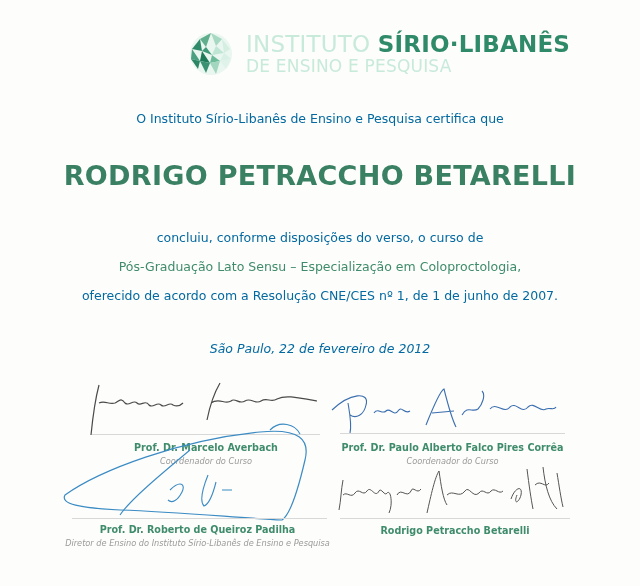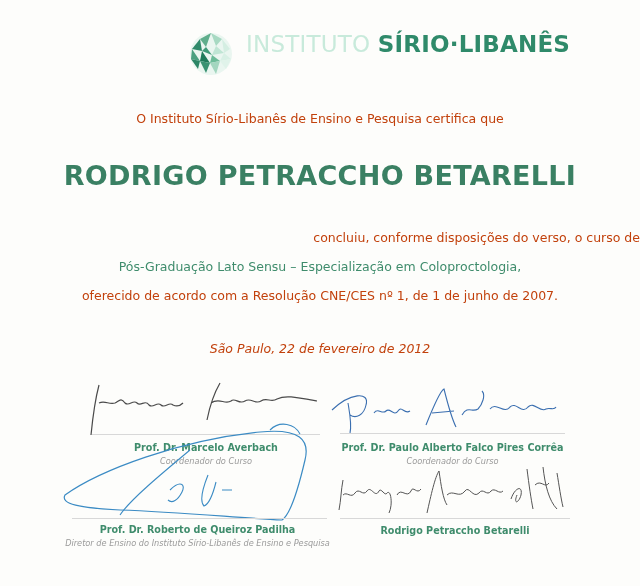--- a/index.html
+++ b/index.html
@@ -12,21 +12,21 @@
     .abs { position: absolute; }
     .center { left: 0; width: 640px; text-align: center; }
 
     
     #logo-mark { left: 188px; top: 31px; width: 46px; height: 46px; }
     #logo-text { left: 246px; top: 33px; line-height: 1; }
     .logo-line1 { font-size: 23px; color: #c8eadb; letter-spacing: 0.2px; white-space: nowrap; }
     .logo-line1 .strong { color: #2f8a6a; font-weight: bold; }
     .logo-line2 { font-size: 17px; color: #c8eadb; margin-top: 2px; letter-spacing: 0.2px; white-space: nowrap; }
 
-    .body-text { color: #c2410c; font-size: 12.5px; }
+    .body-text { color: #0369a1; font-size: 12.5px; }
     .name-title { color: #3a8063; font-size: 27px; font-weight: bold; letter-spacing: 0.3px; }
     .course { color: #3f8c6c; font-size: 12.5px; font-weight: normal; }
 
     .sig-line { height: 1px; background: #d8d8d8; }
     .sig-name { color: #3f8c6c; font-size: 9.6px; font-weight: bold; text-align: center; white-space: nowrap; }
     .sig-role { color: #9a9a9a; font-size: 8.2px; font-style: italic; text-align: center; white-space: nowrap; }
     svg.sig { position: absolute; overflow: visible; }
   </style>
 </head>
 <body>
@@ -48,27 +48,28 @@
     <polygon points="12,30 18,42 22,32" fill="#3a9272"></polygon>
     <polygon points="22,32 28,43 32,30" fill="#a3d6bf"></polygon>
     <polygon points="32,30 38,38 43,28" fill="#e0f3ea"></polygon>
   </svg>
 </div>
 <div id="logo-text" class="abs">
   <div class="logo-line1">
     <span>INSTITUTO</span>
     <span class="strong">SÍRIO·LIBANÊS</span>
   </div>
+  <div class="logo-line2">DE ENSINO E PESQUISA</div>
 </div>
 
 <div class="abs center body-text" style="top:111px;">O Instituto Sírio-Libanês de Ensino e Pesquisa certifica que</div>
 
 <div class="abs center name-title" style="top:160px;">RODRIGO PETRACCHO BETARELLI</div>
 
-<div class="abs center body-text" style="top:230px;text-align:right;">concluiu, conforme disposições do verso, o curso de</div>
+<div class="abs center body-text" style="top:230px;">concluiu, conforme disposições do verso, o curso de</div>
 
 <div class="abs center course" style="top:259px;">Pós-Graduação Lato Sensu – Especialização em Coloproctologia,</div>
 
 <div class="abs center body-text" style="top:288px;">oferecido de acordo com a Resolução CNE/CES nº 1, de 1 de junho de 2007.</div>
 
 <div class="abs center body-text" style="top:341px;font-style:italic;">São Paulo, 22 de fevereiro de 2012</div>
 
 <svg class="sig" style="left:85px;top:375px;" width="240" height="70">
   <path d="M14,10 C10,25 8,40 6,60 M14,28 C20,25 24,30 30,28 C34,26 36,22 40,28 C44,32 48,24 52,28 C56,32 60,24 64,30 C68,34 72,26 76,30 C80,34 84,26 88,30 C92,32 96,30 98,28" fill="none" stroke="#4a4a4a" stroke-width="1.2"></path>
   <path d="M135,8 C128,20 124,35 122,45 M126,28 C134,22 140,30 146,26 C150,22 154,30 160,26 C166,22 170,30 176,26 C182,22 186,28 192,24 C200,20 210,22 232,26" fill="none" stroke="#4a4a4a" stroke-width="1.2"></path>

